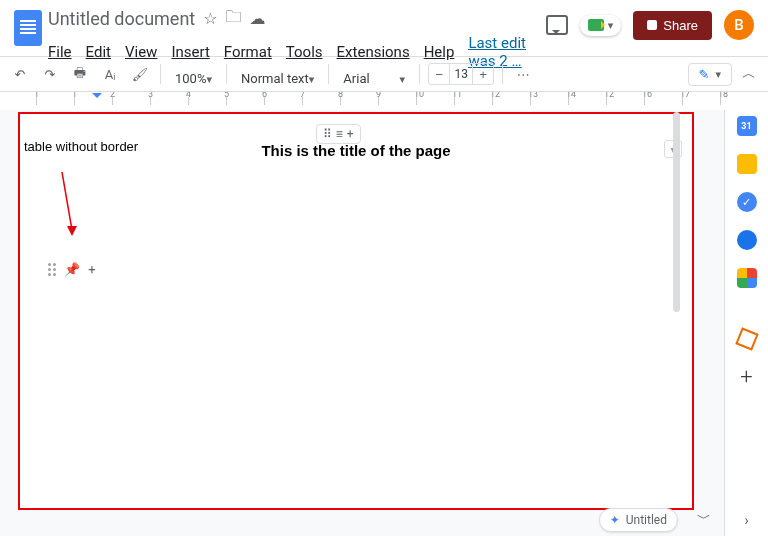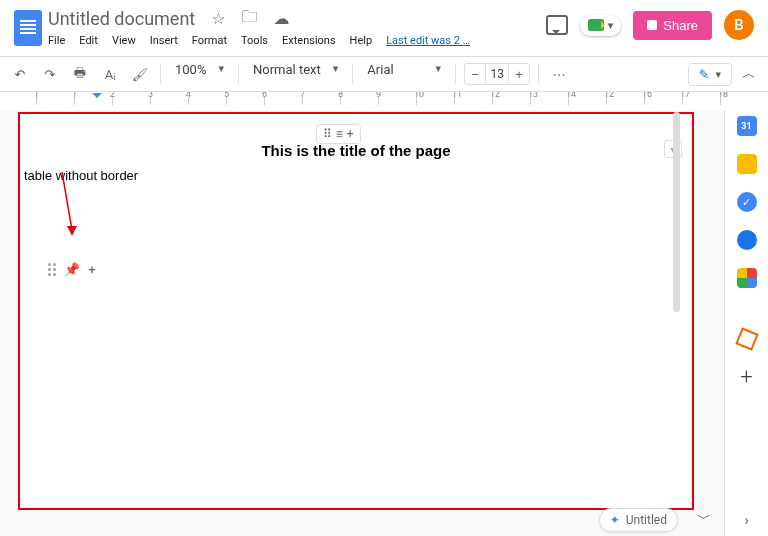--- a/index.html
+++ b/index.html
@@ -4,41 +4,41 @@
 <style>
   * { box-sizing: border-box; margin: 0; padding: 0; }
   html, body { width: 768px; height: 536px; overflow: hidden; font-family: "Google Sans", Roboto, Arial, sans-serif; background: #fff; }
 
   
   .menubar { display: flex; align-items: flex-start; padding: 6px 8px 0 8px; height: 56px; }
   .doc-icon-wrap { width: 40px; display:flex; align-items:center; justify-content:center; padding-top:4px;}
   .doc-icon { width: 28px; height: 36px; background:#4285f4; border-radius:3px; position:relative; }
   .doc-icon::before{content:"";position:absolute;left:6px;top:10px;width:16px;height:2px;background:#fff;box-shadow:0 4px 0 #fff,0 8px 0 #fff,0 12px 0 #fff;}
   .title-col { flex:1; }
-  .title-row { display:flex; align-items:center; gap:16px; height:24px;}
+  .title-row { display:flex; align-items:center; gap:8px; height:24px;}
   .doc-title { font-size:18px; color:#5f6368; font-weight:400;}
   .mini-icon { color:#5f6368; font-size:16px; display:inline-flex; align-items:center; cursor:pointer;}
-  .menus-row { display:flex; gap:14px; font-size:11px; color:#202124; padding-top:4px; align-items:center;}
+  .menus-row { display:flex; gap:14px; font-size:15px; color:#202124; padding-top:4px; align-items:center;text-decoration:underline;}
   .menus-row .m { cursor:pointer; }
   .last-edit { color:#0369a1; text-decoration:underline; cursor:pointer;}
   .right-cluster{ display:flex; align-items:center; gap:12px; padding-right:6px; padding-top:4px;}
   .chatbox{width:22px;height:20px;border:2px solid #5f6368;border-radius:3px;position:relative;cursor:pointer;}
   .chatbox::after{content:"";position:absolute;left:4px;bottom:-5px;width:0;height:0;border:4px solid transparent;border-top-color:#5f6368;}
   .meet-pill{display:flex;align-items:center;gap:4px;padding:4px 8px;border-radius:18px;background:#fff;box-shadow:0 1px 3px rgba(0,0,0,.25);cursor:pointer;}
   .meet-cam{width:16px;height:12px;background:#34a853;position:relative;border-radius:2px;}
   .meet-cam::after{content:"";position:absolute;right:-5px;top:2px;border:4px solid transparent;border-left-color:#fbbc04;}
   .caret{color:#5f6368;font-size:11px;}
-  .share-btn{background:#ec4899;color:#fff;border:none;border-radius:4px;padding:7px 14px;font-size:13px;font-weight:500;display:flex;align-items:center;gap:6px;cursor:pointer;}
+  .share-btn{background:#7f1d1d;color:#fff;border:none;border-radius:4px;padding:7px 14px;font-size:13px;font-weight:500;display:flex;align-items:center;gap:6px;cursor:pointer;}
   .share-btn .lock{width:10px;height:10px;background:#fff;border-radius:2px;position:relative;}
   .avatar{width:30px;height:30px;border-radius:50%;background:#f57c00;color:#fff;display:flex;align-items:center;justify-content:center;font-weight:500;font-size:15px;cursor:pointer;}
 
   
   .toolbar{height:36px;border-top:1px solid #dadce0;border-bottom:1px solid #dadce0;display:flex;align-items:center;padding:0 8px;gap:6px;font-size:13px;color:#3c4043;}
   .tbtn{width:24px;height:24px;display:flex;align-items:center;justify-content:center;color:#5f6368;cursor:pointer;border-radius:3px;}
-  .tsel{display:flex;align-items:flex-start;gap:12px;padding:0 6px;cursor:pointer;height:24px;border-radius:3px;}
+  .tsel{display:flex;align-items:flex-end;gap:0;padding:0 6px;cursor:pointer;height:24px;border-radius:3px;}
   .vsep{width:1px;height:20px;background:#dadce0;margin:0 2px;}
   .stepper{display:flex;align-items:center;border:1px solid #dadce0;border-radius:3px;height:22px;}
   .stepper button{width:20px;height:20px;border:none;background:none;cursor:pointer;color:#5f6368;}
   .stepper .val{width:24px;text-align:center;font-size:12px;border-left:1px solid #dadce0;border-right:1px solid #dadce0;line-height:20px;}
   .toolbar-spacer{flex:1;}
   .mode-pill{display:flex;align-items:center;gap:6px;border:1px solid #dadce0;border-radius:4px;padding:3px 10px;cursor:pointer;color:#1a73e8;}
   .collapse{color:#5f6368;cursor:pointer;font-size:14px;padding:0 4px;}
 
   
   .ruler{height:18px;background:#fff;font-size:9px;color:#80868b;position:relative;overflow:hidden;border-bottom:0;}
@@ -47,21 +47,21 @@
   .rtick span{position:absolute;left:-3px;top:-8px;}
   .indent{position:absolute;left:92px;top:1px;width:0;height:0;border:5px solid transparent;border-top-color:#4285f4;}
 
   
   .workspace{display:flex;height:calc(536px - 56px - 36px - 18px);}
   .canvas-wrap{flex:1;background:#f8f9fa;position:relative;overflow:hidden;}
   .page{position:absolute;left:18px;top:2px;width:676px;height:398px;background:#fff;border:2px solid #e7000b;}
   .scrollbar{position:absolute;right:44px;top:2px;width:7px;height:200px;background:#dadce0;border-radius:4px;}
   .doc-title-text{position:absolute;left:0;right:0;top:28px;text-align:center;font-weight:700;font-size:15px;font-family:Arial;color:#000;}
   .doc-end-text{position:absolute;left:0;right:0;top:294px;text-align:center;font-weight:700;font-size:14px;font-family:Arial;color:#000;}
-  .annot{position:absolute;left:4px;top:54px;font-family:Arial;font-size:13px;color:#000;}
+  .annot{position:absolute;left:4px;top:25px;font-family:Arial;font-size:13px;color:#000;}
   .arrow{position:absolute;left:34px;top:58px;}
   .arrow line{stroke:#e7000b;stroke-width:1.5;}
   .arrow polygon{fill:#e7000b;}
   .table-handles{position:absolute;left:28px;top:148px;display:flex;gap:8px;color:#5f6368;font-size:13px;align-items:center;}
   .drag6{display:grid;grid-template-columns:repeat(2,3px);grid-auto-rows:3px;gap:2px;}
   .drag6 i{background:#9aa0a6;border-radius:50%;}
   .outline-pill{position:absolute;left:296px;top:10px;display:flex;gap:4px;background:#fff;border:1px solid #dadce0;border-radius:4px;padding:2px 6px;color:#5f6368;font-size:12px;align-items:center;}
   .outline-chip{position:absolute;right:10px;top:26px;width:18px;height:18px;border:1px solid #dadce0;border-radius:3px;display:flex;align-items:center;justify-content:center;color:#9aa0a6;font-size:10px;cursor:pointer;}
   .explore{position:absolute;right:46px;bottom:4px;background:#fff;border:1px solid #dadce0;border-radius:16px;padding:4px 10px;font-size:12px;color:#5f6368;display:flex;align-items:center;gap:6px;cursor:pointer;box-shadow:0 1px 2px rgba(0,0,0,.1);}
   .explore .spark{color:#4285f4;}

